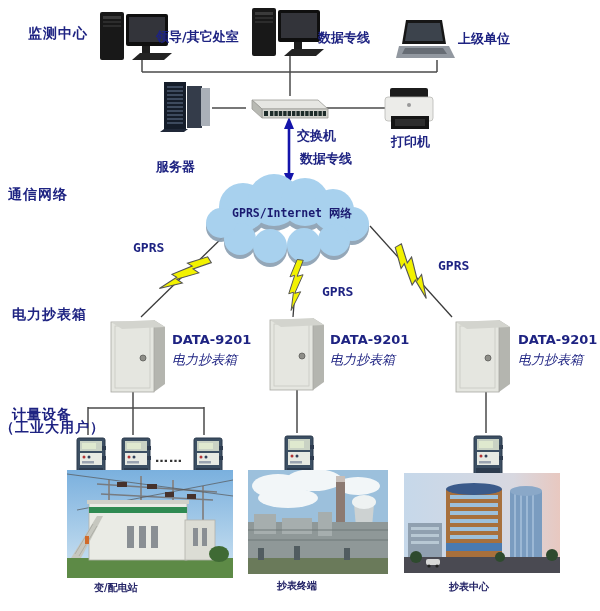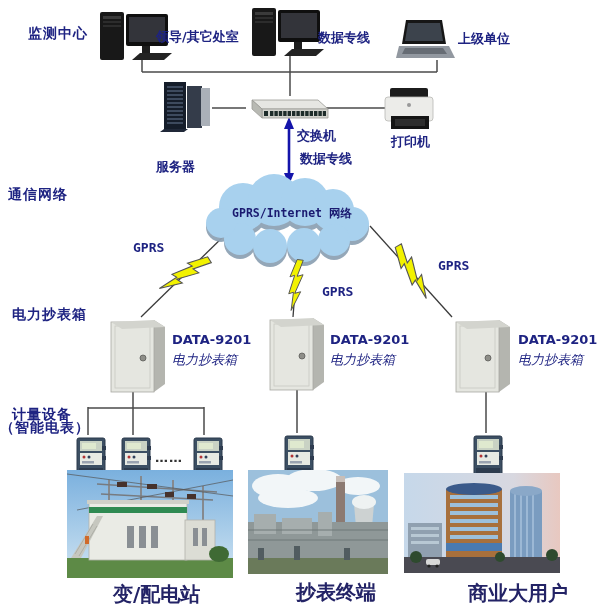--- a/index.html
+++ b/index.html
@@ -12,21 +12,21 @@
   .navy { color:#1e2382; font-weight:bold; }
   .section-label { font-size:14px; letter-spacing:1px; }
   .dev-label { font-size:13px; }
   .gprs-label { font-size:13px; font-family:"DejaVu Sans Mono", monospace; }
   .cloud-text {
     font-size:11.5px; font-weight:bold; color:#1a1a70;
     font-family:"DejaVu Sans Mono", monospace; text-align:center; width:140px;
   }
   .cab-model { font-size:13px; font-weight:bold; color:#1e2382; }
   .cab-name  { font-size:13px; color:#1e2382;font-style:italic; }
-  .caption   { font-size:20px; color:#232366; font-weight:bold;margin-left:19px; }
+  .caption   { font-size:10px; color:#232366; font-weight:bold; }
   .ellipsis  { font-size:13px; color:#333; font-weight:bold; letter-spacing:1px; }
   .meter-wrap { background:#ffffff; padding:1px; }
   svg { display:block; }
 </style>
 </head>
 <body>
 
 <div class="canvas">
 
   <svg class="abs" style="left:0;top:0" width="600" height="611" viewBox="0 0 600 611">
@@ -90,21 +90,21 @@
       <polygon transform="translate(202,251) rotate(46) scale(1.35)" points="6,0 11,1 5,14 10,13 2,28 7,27 -2,42 1,27 -3,28 3,13 -1,14"></polygon>
       <polygon transform="translate(290,260) rotate(-4) scale(1.2)" points="6,0 11,1 5,14 10,13 2,28 7,27 -2,42 1,27 -3,28 3,13 -1,14"></polygon>
       <polygon transform="translate(389,253) rotate(-42) scale(1.4)" points="6,0 11,1 5,14 10,13 2,28 7,27 -2,42 1,27 -3,28 3,13 -1,14"></polygon>
     </g>
   </svg>
 
   <div class="abs navy section-label" style="left:28px;top:25px">监测中心</div>
   <div class="abs navy section-label" style="left:8px;top:186px">通信网络</div>
   <div class="abs navy section-label" style="left:12px;top:306px">电力抄表箱</div>
   <div class="abs navy section-label" style="left:12px;top:406px">计量设备</div>
-  <div class="abs navy section-label" style="left:0px;top:419px">（智能电表）</div>
+  <div class="abs navy section-label" style="left:0px;top:419px">（工业大用户）</div>
 
   <div class="abs" style="left:98px;top:8px">
     <svg width="78" height="58">
       <rect x="2" y="4" width="24" height="48" rx="2" fill="#181818"></rect>
       <rect x="5" y="8" width="18" height="3" fill="#3a3a3a"></rect>
       <rect x="5" y="13" width="18" height="2" fill="#2c2c2c"></rect>
       <rect x="5" y="17" width="18" height="2" fill="#2c2c2c"></rect>
       <rect x="28" y="6" width="42" height="32" rx="2" fill="#0f0f0f"></rect>
       <rect x="31" y="9" width="36" height="25" fill="#33343a"></rect>
       <rect x="44" y="38" width="8" height="7" fill="#1d1d1d"></rect>
@@ -442,15 +442,15 @@
           <circle cx="96" cy="84" r="5"></circle>
           <circle cx="148" cy="82" r="6"></circle>
       </g>
       <rect x="22" y="86" width="14" height="6" rx="2" fill="#d8d8d8"></rect>
       <g fill="#222">
         <circle cx="25" cy="93" r="1.6"></circle>
           <circle cx="33" cy="93" r="1.6"></circle>
       </g>
     </svg>
   </div>
-  <div class="abs caption" style="left:449px;top:580px">商业大用户</div>
+  <div class="abs caption" style="left:449px;top:580px">抄表中心</div>
 
 </div>
 
 </body></html>

